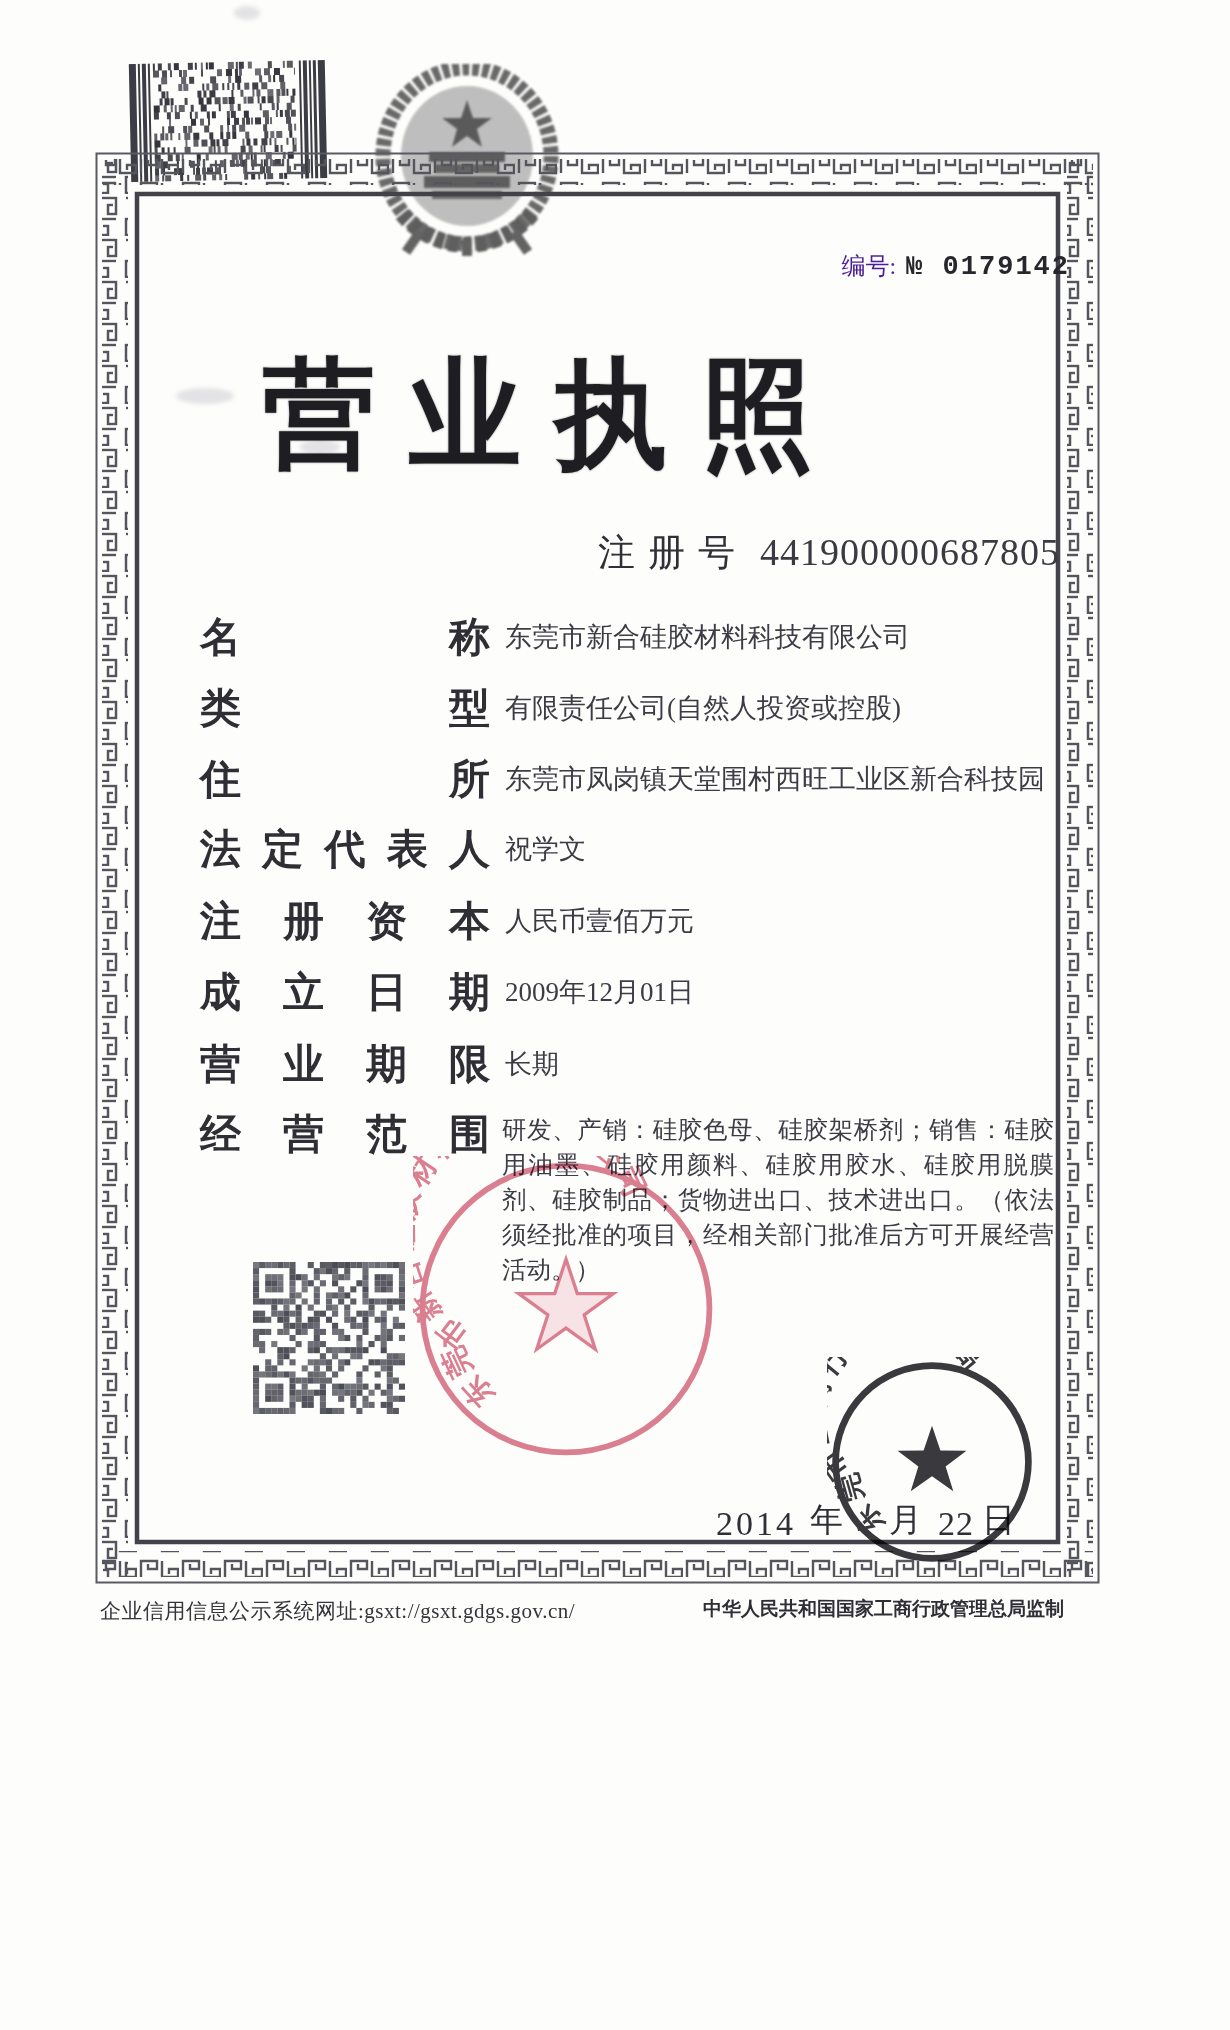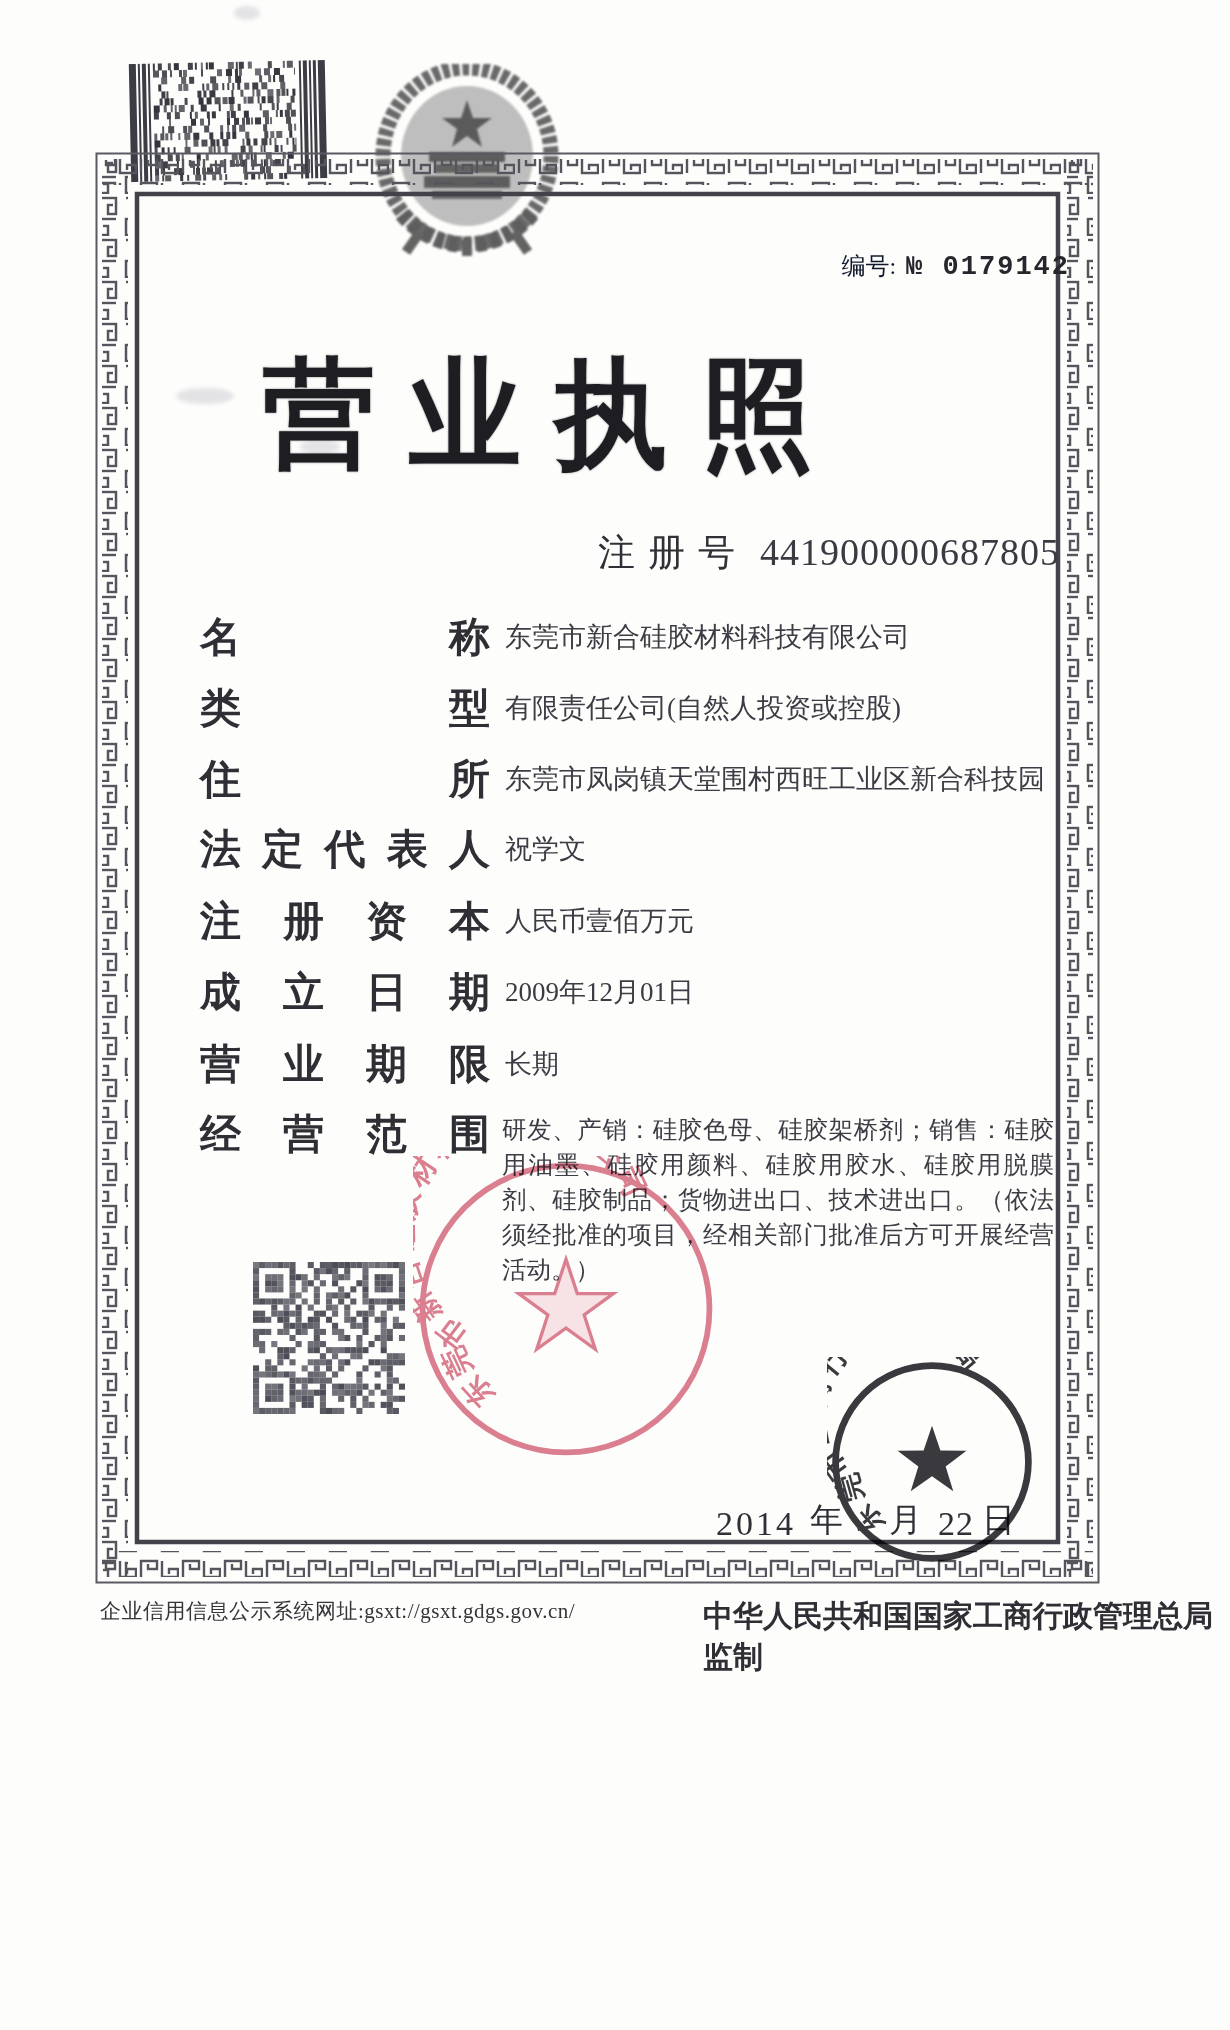--- a/index.html
+++ b/index.html
@@ -15,21 +15,21 @@
     filter:blur(1px) grayscale(1);opacity:.92;}
   .smudge{position:absolute;background:rgba(95,95,110,.16);border-radius:50%;filter:blur(2px);}
   .sm1{left:234px;top:6px;width:26px;height:14px;}
   .sm2{left:176px;top:388px;width:58px;height:16px;}
   .sm3{left:300px;top:440px;width:40px;height:14px;}
   
   .frame{position:absolute;left:95px;top:152px;width:1005px;height:1432px;}
   
   .serial{position:absolute;left:840px;top:250px;width:230px;display:flex;gap:10px;
     align-items:baseline;justify-content:flex-end;}
-  .serial-label{font-size:24px;color:#0f172a;}
+  .serial-label{font-size:24px;color:#4c1d95;}
   .serial-no{font-size:27px;font-weight:bold;letter-spacing:2px;color:#26262c;font-family:Liberation Mono, monospace;}
   
   .title{position:absolute;left:263px;top:340px;font-size:112px;font-weight:900;
     letter-spacing:34px;color:#1d1d22;font-family:"Liberation Sans",sans-serif;
     text-shadow:0 0 2px rgba(20,20,25,.55);transform:scaleY(1.06);white-space:nowrap;}
   
   .regno{position:absolute;left:598px;top:528px;display:flex;align-items:baseline;text-align:right;}
   .regno-label{font-size:37px;letter-spacing:13px;color:#303036;margin-right:12px;}
   .regno-number{font-size:38px;letter-spacing:1px;color:#3a3a42;}
   
@@ -53,21 +53,21 @@
     letter-spacing:14px;color:#2e2e34;}
   .dateline{position:absolute;left:716px;top:1498px;display:flex;align-items:flex-end;
     font-size:34px;color:#2f2f36;}
   .d-year{letter-spacing:3px;}
   .d-yu{margin-left:14px;font-size:33px;}
   .d-mu{margin-left:46px;font-size:33px;}
   .d-day{margin-left:16px;letter-spacing:1px;}
   .d-du{margin-left:8px;font-size:33px;}
   
   .footer-left{position:absolute;left:100px;top:1597px;font-size:21px;color:#34343a;letter-spacing:.5px;}
-  .footer-right{position:absolute;left:703px;top:1596px;font-size:30px;font-weight:600;color:#2e2e34;}
+  .footer-right{position:absolute;left:703px;top:1596px;font-size:19px;font-weight:600;color:#2e2e34;}
 </style>
 </head>
 <body>
 
 <div class="page">
 
   <svg class="barcode" viewBox="0 0 200 118" xmlns="http://www.w3.org/2000/svg">
       <rect x="0" y="0" width="7" height="118" fill="#32323a" opacity="0.95"></rect>
       <rect x="9" y="0" width="2" height="118" fill="#32323a" opacity="0.95"></rect>
       <rect x="13" y="0" width="4" height="118" fill="#32323a" opacity="0.95"></rect>

